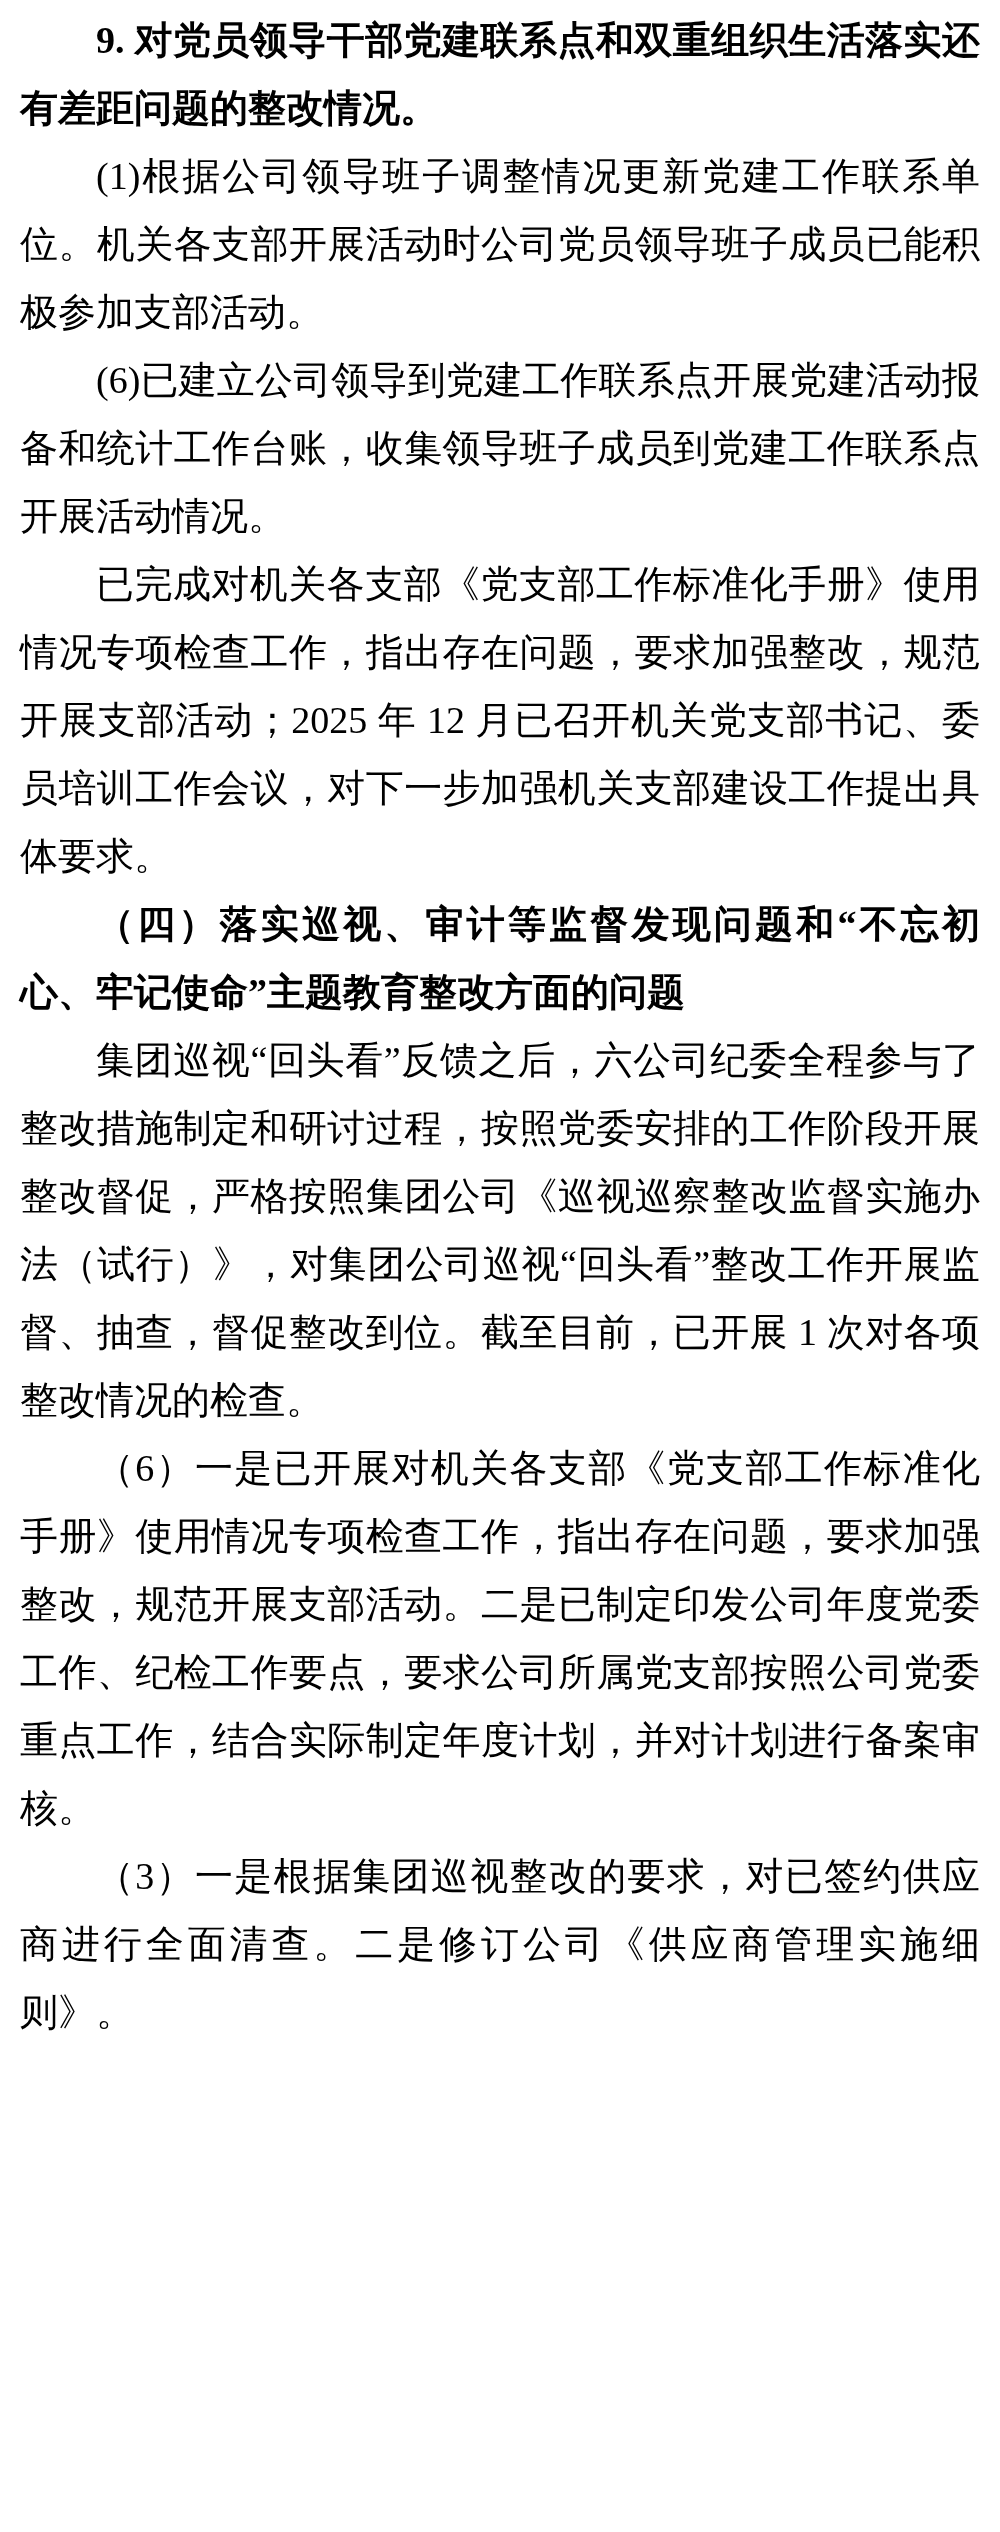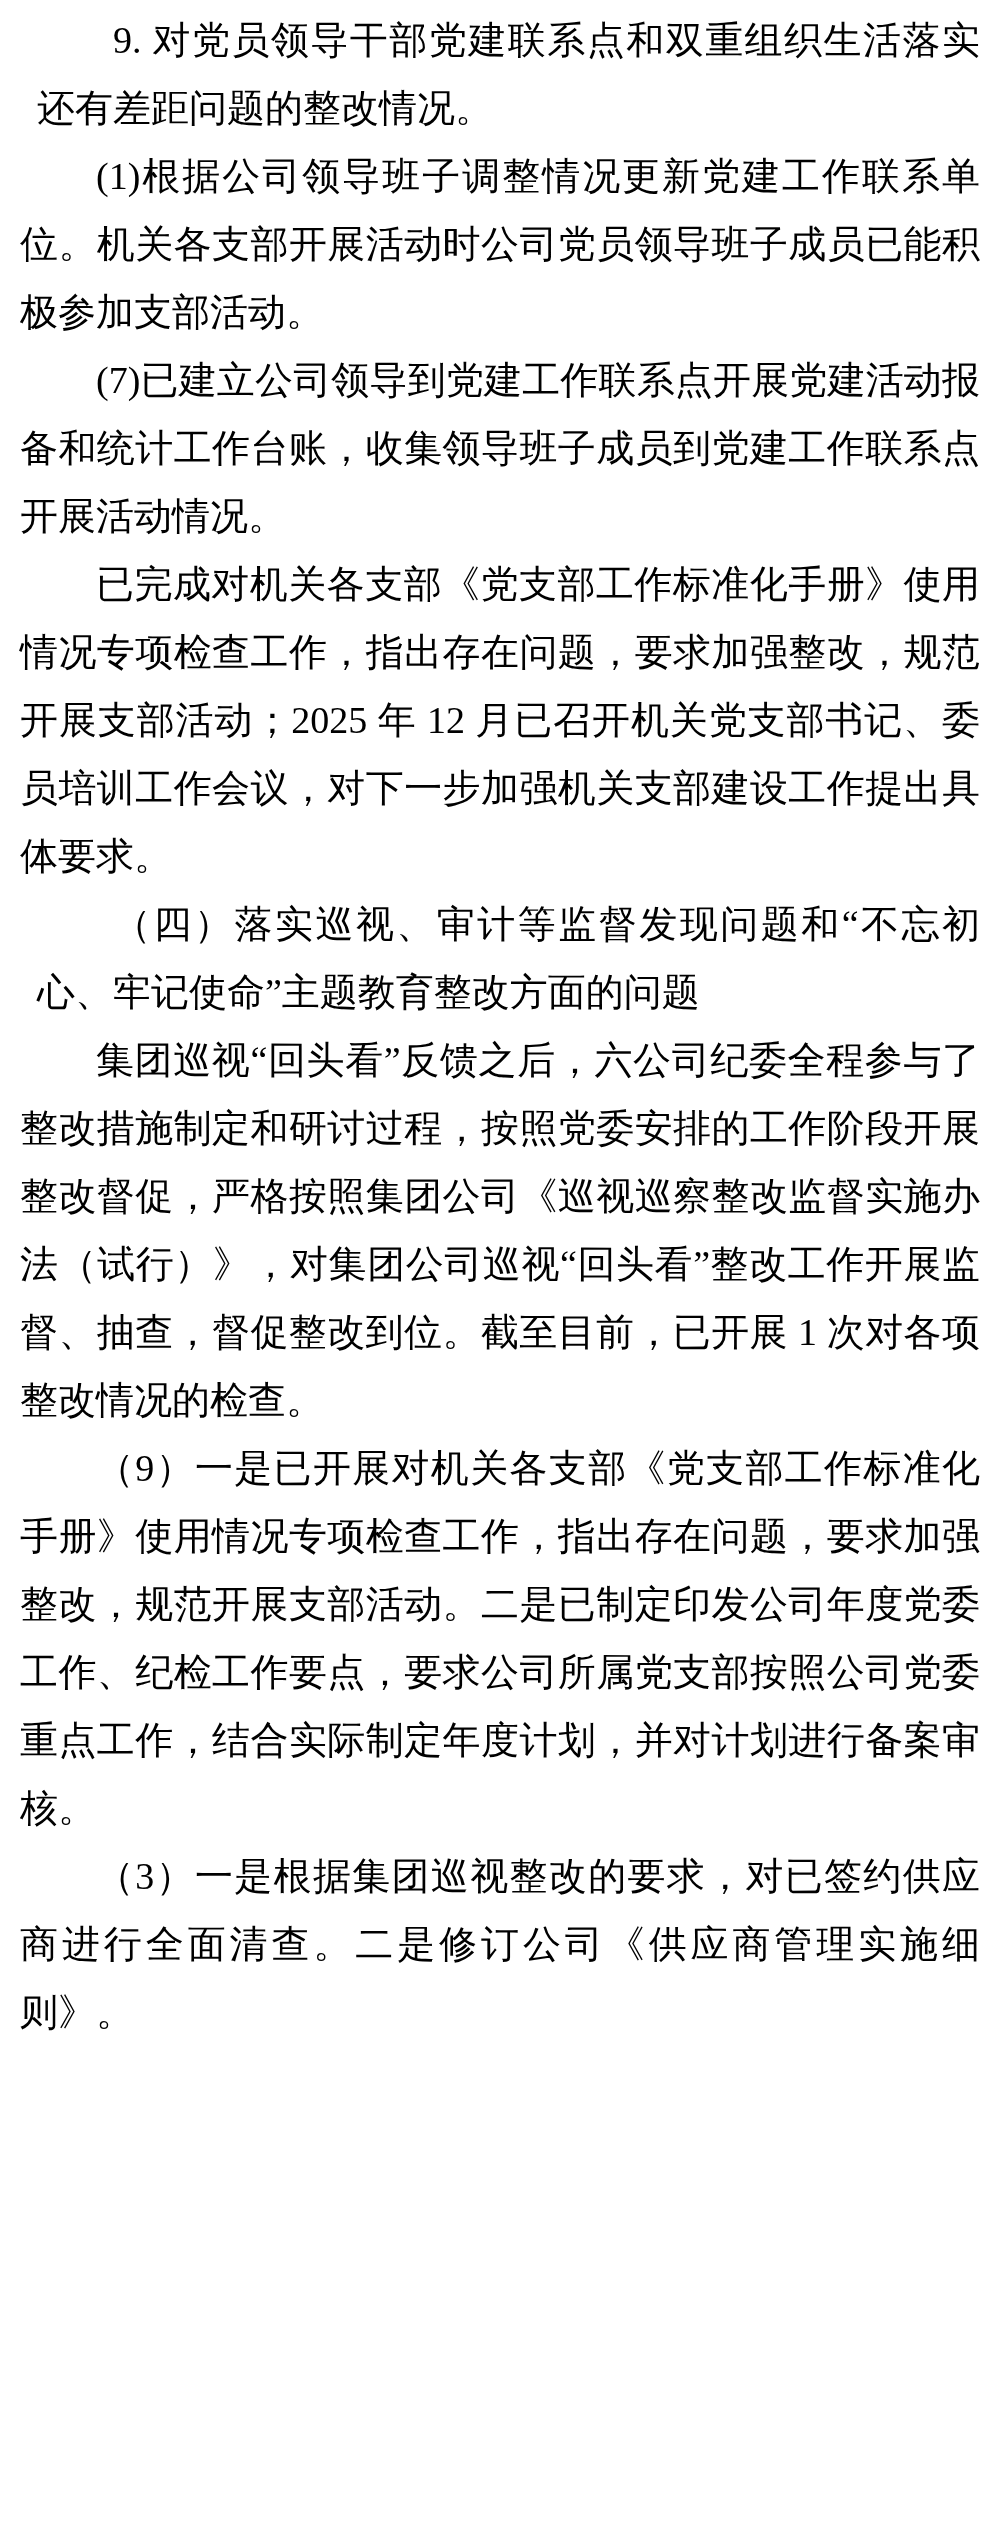--- a/index.html
+++ b/index.html
@@ -23,29 +23,28 @@
     margin: 0;
     font-size: 38px;
     line-height: 68px;
     text-align: justify;
     text-justify: inter-ideograph;
     text-indent: 2em;
     word-break: break-all;
     overflow-wrap: anywhere;
   }
   .page p.h {
-    font-weight: 400;
-    margin-left: 17px;
+    font-weight: 700;
   }
 </style>
 </head>
 <body>
 
 <div class="page">
   <p class="h">9. 对党员领导干部党建联系点和双重组织生活落实还有差距问题的整改情况。</p>
   <p>(1)根据公司领导班子调整情况更新党建工作联系单位。机关各支部开展活动时公司党员领导班子成员已能积极参加支部活动。</p>
-  <p>(7)已建立公司领导到党建工作联系点开展党建活动报备和统计工作台账，收集领导班子成员到党建工作联系点开展活动情况。</p>
+  <p>(6)已建立公司领导到党建工作联系点开展党建活动报备和统计工作台账，收集领导班子成员到党建工作联系点开展活动情况。</p>
   <p>已完成对机关各支部《党支部工作标准化手册》使用情况专项检查工作，指出存在问题，要求加强整改，规范开展支部活动；2025 年 12 月已召开机关党支部书记、委员培训工作会议，对下一步加强机关支部建设工作提出具体要求。</p>
   <p class="h">（四）落实巡视、审计等监督发现问题和“不忘初心、牢记使命”主题教育整改方面的问题</p>
   <p>集团巡视“回头看”反馈之后，六公司纪委全程参与了整改措施制定和研讨过程，按照党委安排的工作阶段开展整改督促，严格按照集团公司《巡视巡察整改监督实施办法（试行）》，对集团公司巡视“回头看”整改工作开展监督、抽查，督促整改到位。截至目前，已开展 1 次对各项整改情况的检查。</p>
-  <p>（9）一是已开展对机关各支部《党支部工作标准化手册》使用情况专项检查工作，指出存在问题，要求加强整改，规范开展支部活动。二是已制定印发公司年度党委工作、纪检工作要点，要求公司所属党支部按照公司党委重点工作，结合实际制定年度计划，并对计划进行备案审核。</p>
+  <p>（6）一是已开展对机关各支部《党支部工作标准化手册》使用情况专项检查工作，指出存在问题，要求加强整改，规范开展支部活动。二是已制定印发公司年度党委工作、纪检工作要点，要求公司所属党支部按照公司党委重点工作，结合实际制定年度计划，并对计划进行备案审核。</p>
   <p>（3）一是根据集团巡视整改的要求，对已签约供应商进行全面清查。二是修订公司《供应商管理实施细则》。</p>
 </div>
 
 </body></html>

